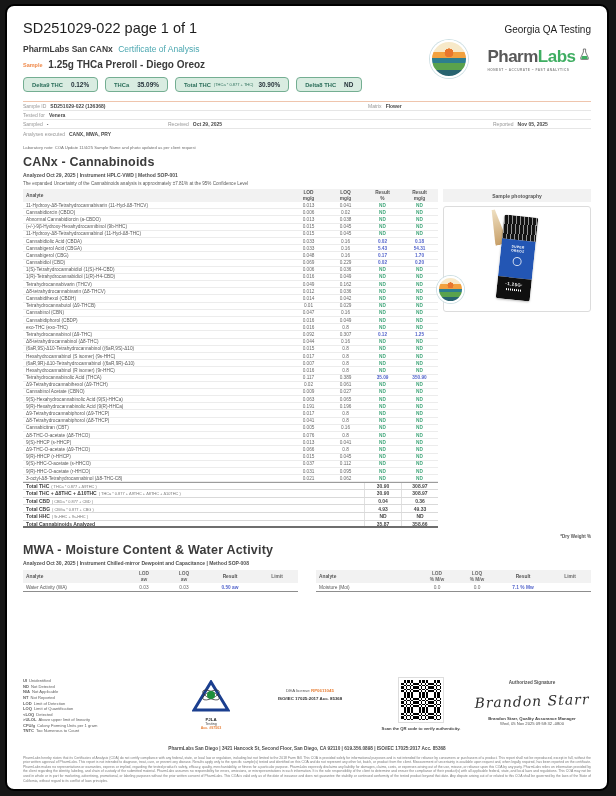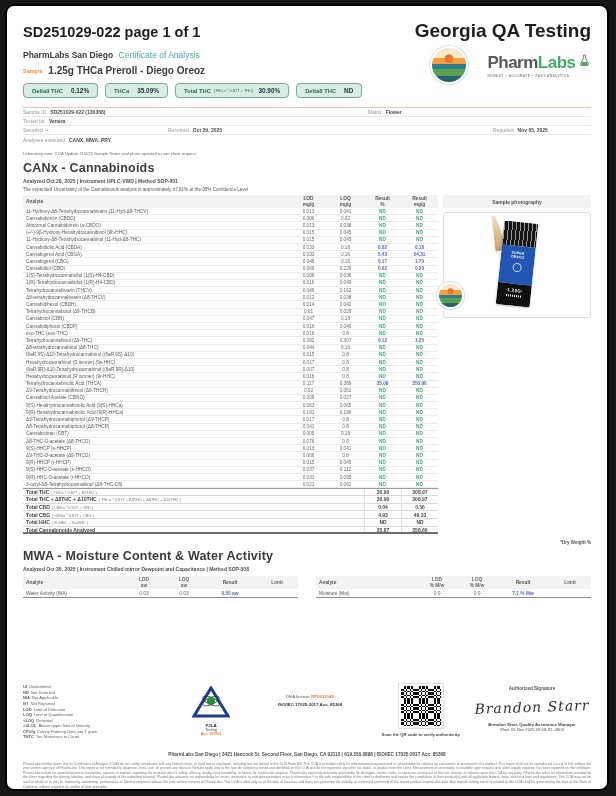--- a/index.html
+++ b/index.html
@@ -2,22 +2,22 @@
 <html><head>
 <meta charset="utf-8">
 <style>
   *{margin:0;padding:0;box-sizing:border-box}
   html,body{width:616px;height:796px}
   body{background:#161616;font-family:"Liberation Sans",sans-serif;position:relative;overflow:hidden}
   .card{position:absolute;left:5px;top:4px;width:604px;height:787px;background:#fff;border:2px solid #000;border-radius:9px;padding:10px 16px 0 16px;overflow:hidden}
 
   
   .hdr-row{display:flex;justify-content:space-between;align-items:baseline;margin-top:4px}
-  .hdr-row .t1{font-size:14.5px;font-weight:bold;color:#1d1d1d}
-  .hdr-row .t2{font-size:19px;font-weight:bold;color:#1d1d1d}
+  .hdr-row .t1{font-size:14.5px;font-weight:normal;color:#1d1d1d}
+  .hdr-row .t2{font-size:10px;font-weight:normal;color:#1d1d1d}
   .head-zone{position:relative;margin-top:8px}
   .company-row{font-size:8.5px}
   .company{font-weight:bold;color:#3c3c3c}
   .coa{color:#4ba7b0;font-weight:normal;margin-left:3px}
   .sample-row{margin-top:5px;font-size:10px}
   .sample-lbl{color:#f08a4b;font-size:5.5px;font-weight:bold;margin-right:3px;vertical-align:1px}
   .sample-name{font-weight:bold;color:#3a3a3a}
   .logo-block{position:absolute;right:2px;top:-4px;display:flex;align-items:center;gap:19px}
   .emblem{border-radius:50%;background:
      radial-gradient(circle at 50% 32%, #e8762d 0 15%, rgba(0,0,0,0) 16%),
@@ -131,21 +131,21 @@
 
 <div class="card">
 
   <div class="hdr-row">
     <div class="t1">SD251029-022 page 1 of 1</div>
     <div class="t2">Georgia QA Testing</div>
   </div>
 
   <div class="head-zone">
     <div class="company-row">
-      <span class="company">PharmLabs San Diego</span>
+      <span class="company">PharmLabs San CANx</span>
       <span class="coa">Certificate of Analysis</span>
     </div>
     <div class="sample-row">
       <span class="sample-lbl">Sample</span>
       <span class="sample-name">1.25g THCa Preroll - Diego Oreoz</span>
     </div>
 
     <div class="logo-block">
       <div class="emblem big"></div>
       <div class="logo-text">

